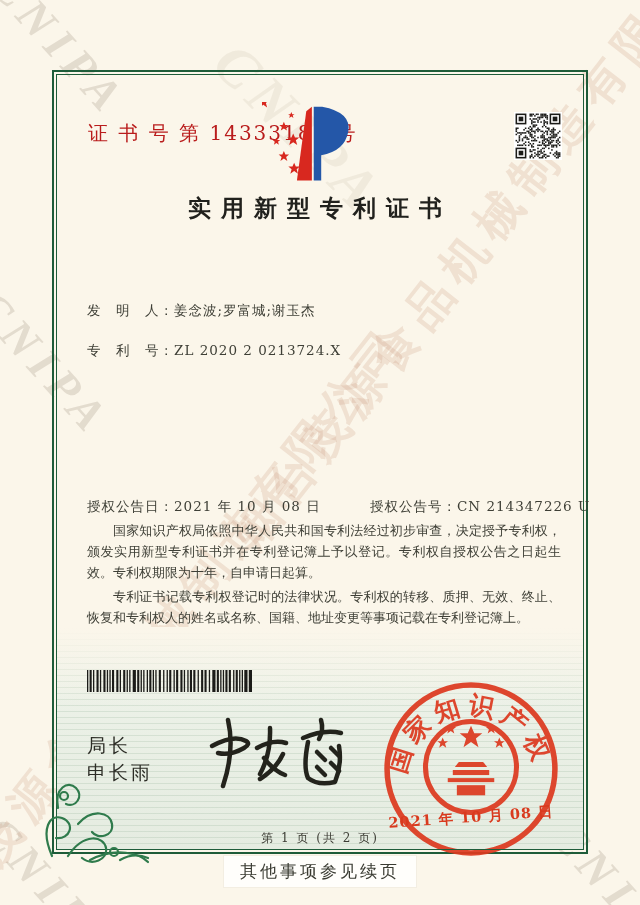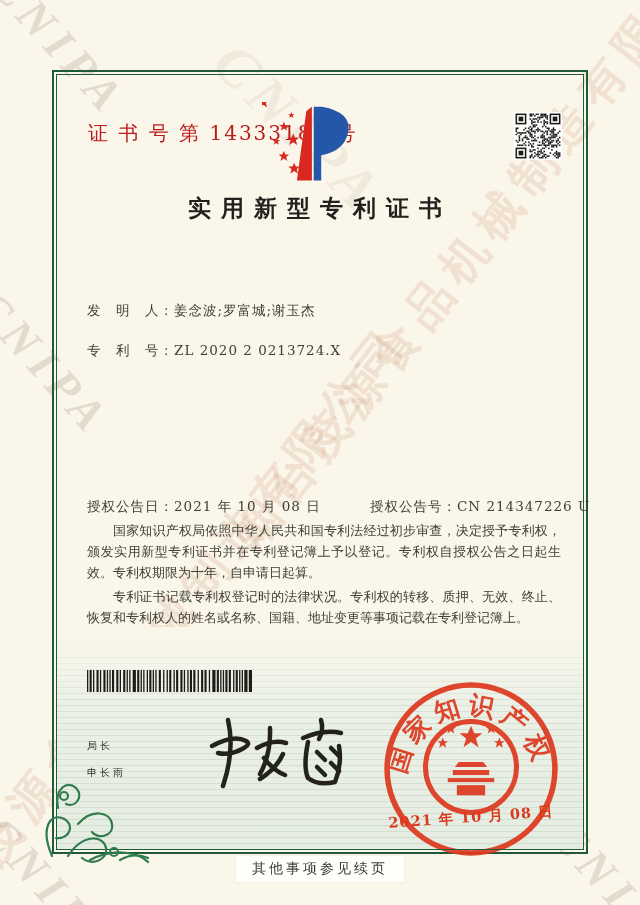--- a/index.html
+++ b/index.html
@@ -27,31 +27,31 @@
   .title{position:absolute;left:0;right:0;top:121px;text-align:center;font-size:23px;font-weight:bold;
          letter-spacing:10px;color:#21211d;z-index:2;}
   .field-row{position:absolute;left:33px;font-size:13.5px;letter-spacing:1px;white-space:nowrap;z-index:2;color:#3e3f36;}
   .r0{top:190px}.r1{top:230px}.r2{top:270px}.r3{top:309px}.r4{top:348px}.r5{top:387px}.r6{top:426px}
   .grant2{margin-left:44px;}
   .paras{position:absolute;left:33px;top:448px;width:474px;font-size:13px;line-height:21px;
          text-align:justify;z-index:2;color:#3e3f36;}
   .paras p{margin:0;text-indent:2em;}
   .paras p+p{margin-top:3px;}
   .barcode{position:absolute;left:33px;top:598px;z-index:2;}
-  .officer{position:absolute;left:33px;top:660px;font-size:10px;letter-spacing:3px;line-height:27px;
+  .officer{position:absolute;left:33px;top:660px;font-size:19px;letter-spacing:3px;line-height:27px;
            color:#2c2d26;z-index:2;}
   .signature{position:absolute;left:130px;top:636px;z-index:2;}
   .seal{position:absolute;left:326px;top:606px;z-index:3;opacity:0.93;}
   .seal-date{position:absolute;left:322px;top:736px;width:190px;text-align:center;color:#d93a1e;
              font-size:14.5px;font-weight:bold;letter-spacing:1px;transform:rotate(-4deg);z-index:4;}
   .page-num{position:absolute;left:0;right:0;top:758px;text-align:center;font-size:12px;
             letter-spacing:2px;color:#3a3b32;z-index:2;}
   .ornament{position:absolute;left:-10px;bottom:-12px;z-index:7;}
   .cont{position:absolute;left:50%;top:856px;transform:translateX(-50%);background:#fffefb;
-        padding:4px 16px;font-size:14px;letter-spacing:3px;color:#3a3b32;z-index:2;
+        padding:4px 16px;font-size:17px;letter-spacing:3px;color:#3a3b32;z-index:2;
         box-shadow:0 0 0 1px rgba(0,0,0,0.03);}
 </style>
 </head>
 <body>
 
 <div class="page">
 
   <div class="wm wm-cnipa" style="left:-20px;top:-58px;transform:rotate(48deg);">CNIPA</div>
   <div class="wm wm-cnipa" style="left:-36px;top:262px;transform:rotate(48deg);">CNIPA</div>
   <div class="wm wm-cnipa" style="left:-28px;top:788px;transform:rotate(48deg);">CNIPA</div>
@@ -463,20 +463,21 @@
         <use href="#sstar" transform="translate(62,64) scale(0.85)"></use>
         <use href="#sstar" transform="translate(118,64) scale(0.85)"></use>
         <path d="M74,88 L106,88 L102,83 L78,83 Z"></path>
         <rect x="72" y="91" width="36" height="5"></rect>
         <rect x="67" y="99" width="46" height="4"></rect>
         <rect x="76" y="106" width="28" height="10"></rect>
       </g>
     </svg>
     <div class="seal-date">2021 年 10 月 08 日</div>
 
+    <div class="page-num">第 1 页 (共 2 页)</div>
 
     <svg class="ornament" width="150" height="120" viewBox="0 0 150 120" fill="none" stroke="#2f7b4c" stroke-width="2.2" stroke-linecap="round">
       <path d="M8,112 C-4,84 6,70 18,74 C32,79 26,96 12,94"></path>
       <path d="M14,64 C10,44 24,36 32,44 C40,52 32,64 22,60"></path>
       <path d="M24,112 C40,88 60,92 62,104 C64,116 48,122 38,114"></path>
       <path d="M46,116 C72,102 96,110 104,118"></path>
       <path d="M34,80 C48,64 66,68 68,80 C70,92 54,96 48,88"></path>
       <circle cx="20" cy="52" r="4"></circle>
       <circle cx="70" cy="108" r="4"></circle>
       <path d="M76,116 q14,-8 28,-2"></path>

